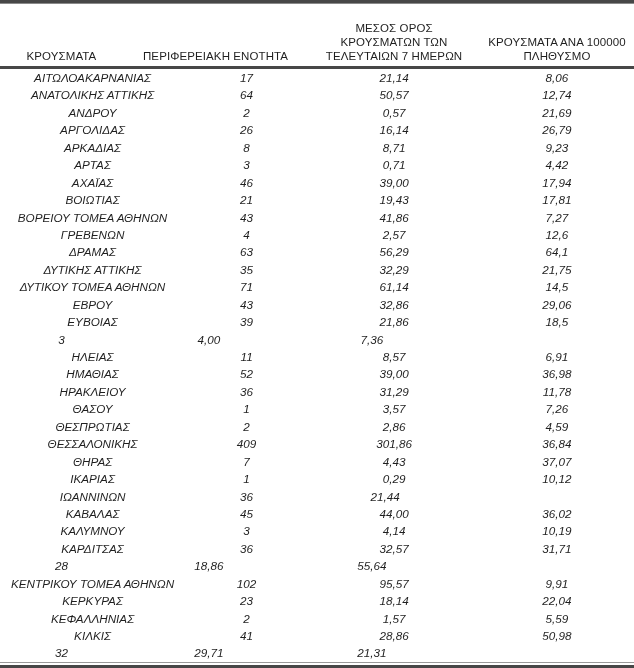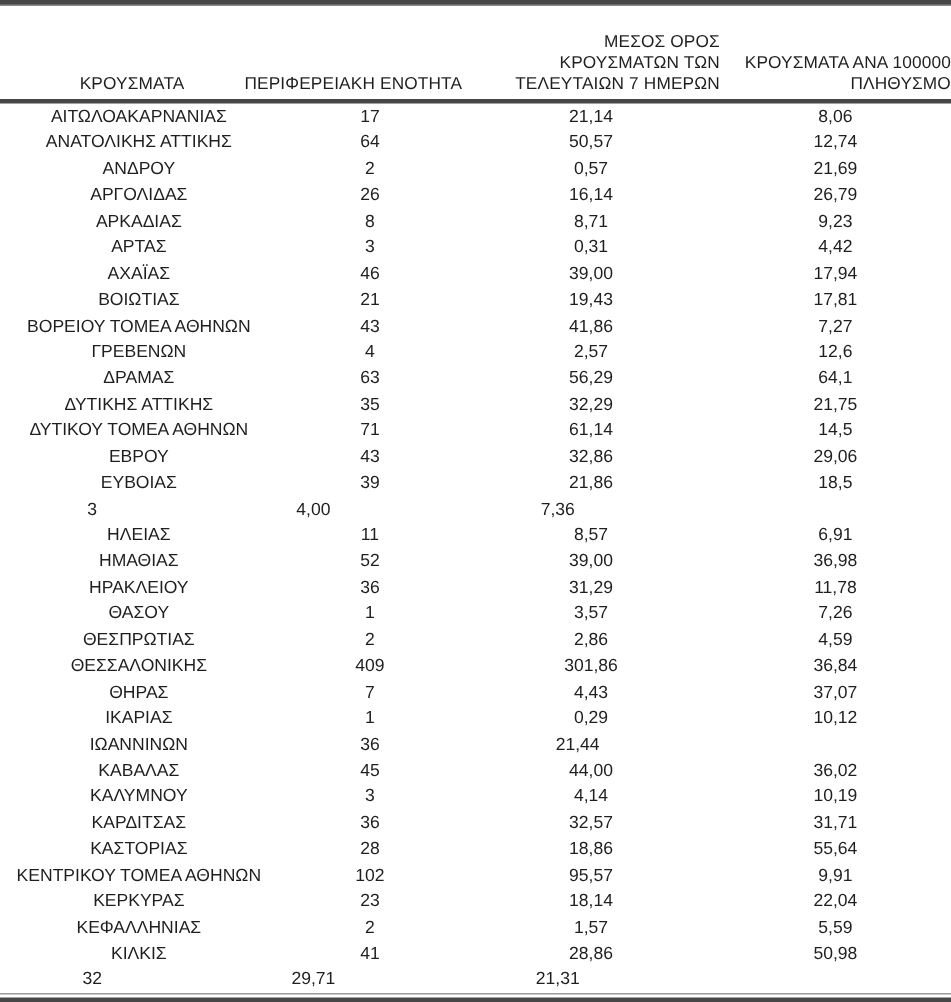--- a/index.html
+++ b/index.html
@@ -26,34 +26,35 @@
   }
   .thead {
     display: flex;
     align-items: flex-end;
     min-height: 55px;
     padding: 4px 0 3px 0;
     border-bottom: 3px solid #474747;
     box-sizing: content-box;
   }
   .th {
-    text-align: right;
+    text-align: center;
     font-size: 11.5px;
     line-height: 14px;
     letter-spacing: 0.1px;
   }
   .col-0 { width: 29.2%; }
   .col-1 { width: 19.4%; }
   .col-2 { width: 27.1%; }
   .col-3 { width: 24.3%; }
   .tbody { }
   .row {
     display: flex;
     height: 17.44px;
     align-items: flex-start;
+    font-style: italic;
   }
   .cell {
     text-align: center;
     font-size: 11.7px;
     line-height: 17.44px;
     white-space: nowrap;
     overflow: visible;
   }
   .bottom-rule {
     height: 6px;
@@ -113,21 +114,21 @@
       </div>
       <div class="row">
         <div class="cell col-0">ΑΡΚΑΔΙΑΣ</div>
         <div class="cell col-1">8</div>
         <div class="cell col-2">8,71</div>
         <div class="cell col-3">9,23</div>
       </div>
       <div class="row">
         <div class="cell col-0">ΑΡΤΑΣ</div>
         <div class="cell col-1">3</div>
-        <div class="cell col-2">0,31</div>
+        <div class="cell col-2">0,71</div>
         <div class="cell col-3">4,42</div>
       </div>
       <div class="row">
         <div class="cell col-0">ΑΧΑΪΑΣ</div>
         <div class="cell col-1">46</div>
         <div class="cell col-2">39,00</div>
         <div class="cell col-3">17,94</div>
       </div>
       <div class="row">
         <div class="cell col-0">ΒΟΙΩΤΙΑΣ</div>
@@ -247,21 +248,20 @@
         <div class="cell col-2">4,14</div>
         <div class="cell col-3">10,19</div>
       </div>
       <div class="row">
         <div class="cell col-0">ΚΑΡΔΙΤΣΑΣ</div>
         <div class="cell col-1">36</div>
         <div class="cell col-2">32,57</div>
         <div class="cell col-3">31,71</div>
       </div>
       <div class="row">
-        <div class="cell col-0">ΚΑΣΤΟΡΙΑΣ</div>
         <div class="cell col-1">28</div>
         <div class="cell col-2">18,86</div>
         <div class="cell col-3">55,64</div>
       </div>
       <div class="row">
         <div class="cell col-0">ΚΕΝΤΡΙΚΟΥ ΤΟΜΕΑ ΑΘΗΝΩΝ</div>
         <div class="cell col-1">102</div>
         <div class="cell col-2">95,57</div>
         <div class="cell col-3">9,91</div>
       </div>

